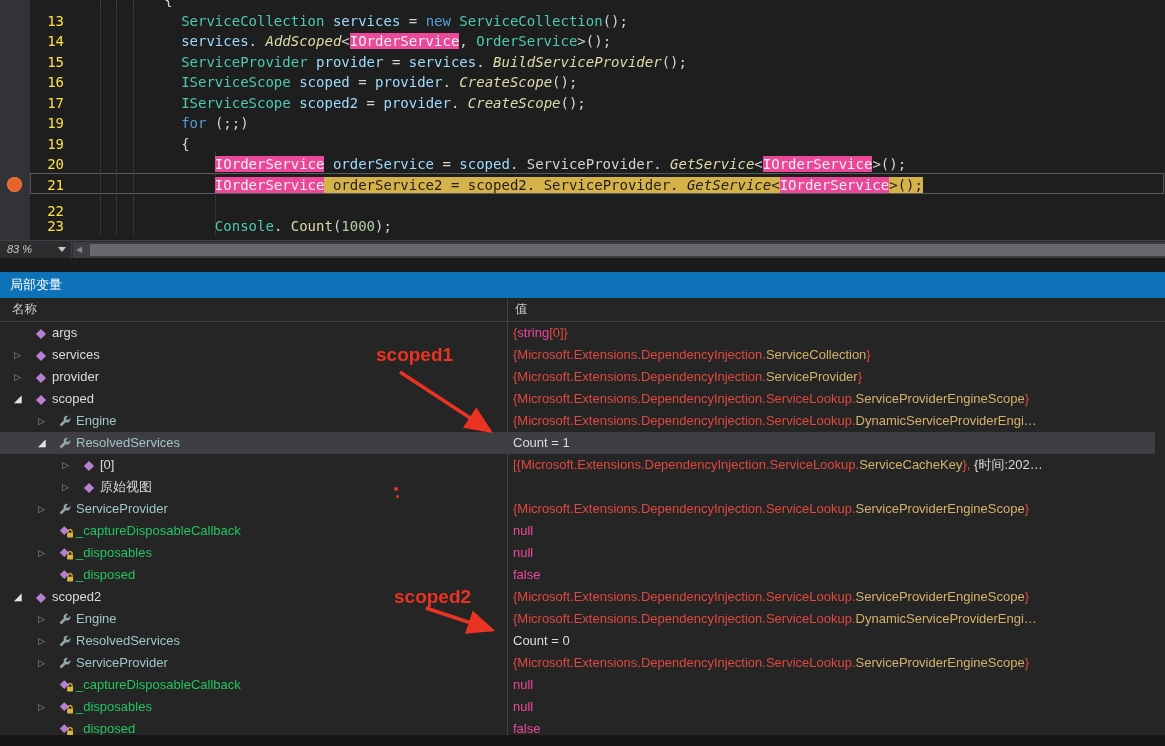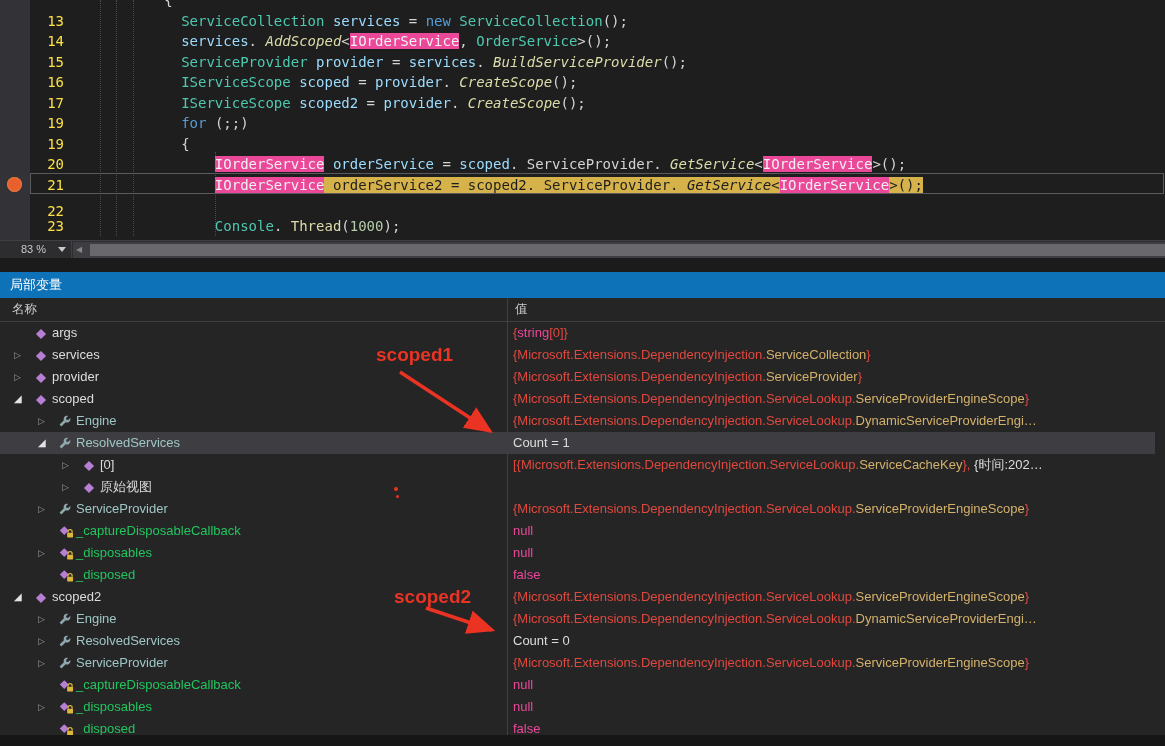--- a/index.html
+++ b/index.html
@@ -21,21 +21,21 @@
   .cur-stmt { background:#d6b24a; }
   .tok-p { color:#d4d4d4; } .tok-t { color:#4ec9b0; } .tok-k { color:#569cd6; }
   .tok-m { color:#dcdcaa; font-style:italic; } .tok-f { color:#dcdcaa; }
   .tok-v { color:#9cdcfe; } .tok-n { color:#b5cea8; }
   .tok-sel { background:#ec4899; color:#f0f0f0; }
   .tok-pd { color:#1e1e1e; } .tok-md { color:#1e1e1e; font-style:italic; }
 
   
   .zoombar { position:absolute; top:240px; left:0; width:1165px; height:18px; background:#2d2d30; border-top:1px solid #3f3f46; }
   .zoom-select { position:absolute; left:0; top:0; width:72px; height:17px; color:#c8c8c8; font-size:11px; line-height:17px; border-right:1px solid #3f3f46; }
-  .zoom-select .zl { padding-left:21px; }
+  .zoom-select .zl { padding-left:7px;font-style:italic; }
   .zoom-chevron { position:absolute; right:5px; top:6px; width:0; height:0; border-left:4px solid transparent; border-right:4px solid transparent; border-top:5px solid #c8c8c8; }
   .hscroll { position:absolute; left:73px; top:1px; right:0; height:16px; background:#3e3e42; }
   .scroll-left { position:absolute; left:3px; top:0; color:#868686; font-size:8px; line-height:16px; }
   .hthumb { position:absolute; left:17px; top:2px; width:1075px; height:12px; background:#69696d; }
 
   .gap-strip { position:absolute; top:258px; left:0; width:1165px; height:14px; background:#1b1b1c; }
 
   
   .locals { position:absolute; top:272px; left:0; width:1165px; height:474px; background:#252526; }
   .locals-title { position:absolute; top:0; left:0; right:0; height:26px; background:#0d72b8; color:#ffffff; font-size:13px; line-height:26px; padding-left:10px; }
@@ -76,21 +76,21 @@
       <div class="code-line" style="top: 10.5px;"><span class="line-num">13</span><span class="code-text"><span>            </span><span><span class="tok-t">ServiceCollection</span><span class="tok-p"> </span><span class="tok-v">services</span><span class="tok-p"> = </span><span class="tok-k">new</span><span class="tok-p"> </span><span class="tok-t">ServiceCollection</span><span class="tok-p">();</span></span></span></div>
       <div class="code-line" style="top: 31px;"><span class="line-num">14</span><span class="code-text"><span>            </span><span><span class="tok-v">services</span><span class="tok-p">. </span><span class="tok-m">AddScoped</span><span class="tok-p">&lt;</span><span class="tok-sel">IOrderService</span><span class="tok-p">, </span><span class="tok-t">OrderService</span><span class="tok-p">&gt;();</span></span></span></div>
       <div class="code-line" style="top: 51.5px;"><span class="line-num">15</span><span class="code-text"><span>            </span><span><span class="tok-t">ServiceProvider</span><span class="tok-p"> </span><span class="tok-v">provider</span><span class="tok-p"> = </span><span class="tok-v">services</span><span class="tok-p">. </span><span class="tok-m">BuildServiceProvider</span><span class="tok-p">();</span></span></span></div>
       <div class="code-line" style="top: 72px;"><span class="line-num">16</span><span class="code-text"><span>            </span><span><span class="tok-t">IServiceScope</span><span class="tok-p"> </span><span class="tok-v">scoped</span><span class="tok-p"> = </span><span class="tok-v">provider</span><span class="tok-p">. </span><span class="tok-m">CreateScope</span><span class="tok-p">();</span></span></span></div>
       <div class="code-line" style="top: 92.5px;"><span class="line-num">17</span><span class="code-text"><span>            </span><span><span class="tok-t">IServiceScope</span><span class="tok-p"> </span><span class="tok-v">scoped2</span><span class="tok-p"> = </span><span class="tok-v">provider</span><span class="tok-p">. </span><span class="tok-m">CreateScope</span><span class="tok-p">();</span></span></span></div>
       <div class="code-line" style="top: 113px;"><span class="line-num">19</span><span class="code-text"><span>            </span><span><span class="tok-k">for</span><span class="tok-p"> (;;)</span></span></span></div>
       <div class="code-line" style="top: 133.5px;"><span class="line-num">19</span><span class="code-text"><span>            </span><span><span class="tok-p">{</span></span></span></div>
       <div class="code-line" style="top: 154px;"><span class="line-num">20</span><span class="code-text"><span>                </span><span><span class="tok-sel">IOrderService</span><span class="tok-p"> </span><span class="tok-v">orderService</span><span class="tok-p"> = </span><span class="tok-v">scoped</span><span class="tok-p">. </span><span class="tok-p">ServiceProvider</span><span class="tok-p">. </span><span class="tok-m">GetService</span><span class="tok-p">&lt;</span><span class="tok-sel">IOrderService</span><span class="tok-p">&gt;();</span></span></span></div>
       <div class="code-line" style="top: 174.5px;"><span class="line-num">21</span><span class="code-text"><span>                </span><span class="cur-stmt"><span class="tok-sel">IOrderService</span><span class="tok-pd"> </span><span class="tok-pd">orderService2</span><span class="tok-pd"> = </span><span class="tok-pd">scoped2</span><span class="tok-pd">. </span><span class="tok-pd">ServiceProvider</span><span class="tok-pd">. </span><span class="tok-md">GetService</span><span class="tok-pd">&lt;</span><span class="tok-sel">IOrderService</span><span class="tok-pd">&gt;();</span></span></span></div>
       <div class="code-line" style="top: 201px;"><span class="line-num">22</span><span class="code-text"><span>                </span></span></div>
-      <div class="code-line" style="top: 215.5px;"><span class="line-num">23</span><span class="code-text"><span>                </span><span><span class="tok-t">Console</span><span class="tok-p">. </span><span class="tok-f">Thread</span><span class="tok-p">(</span><span class="tok-n">1000</span><span class="tok-p">);</span></span></span></div>
+      <div class="code-line" style="top: 215.5px;"><span class="line-num">23</span><span class="code-text"><span>                </span><span><span class="tok-t">Console</span><span class="tok-p">. </span><span class="tok-f">Count</span><span class="tok-p">(</span><span class="tok-n">1000</span><span class="tok-p">);</span></span></span></div>
       <div class="code-line" style="top: 236px;"><span class="line-num">24</span><span class="code-text"><span>            </span><span><span class="tok-p">}</span></span></span></div>
     </div>
   <div class="breakpoint"></div>
 </div>
 
 <div class="zoombar">
   <div class="zoom-select">
     <span class="zl">83 %</span>
     <span class="zoom-chevron"></span>
   </div>

